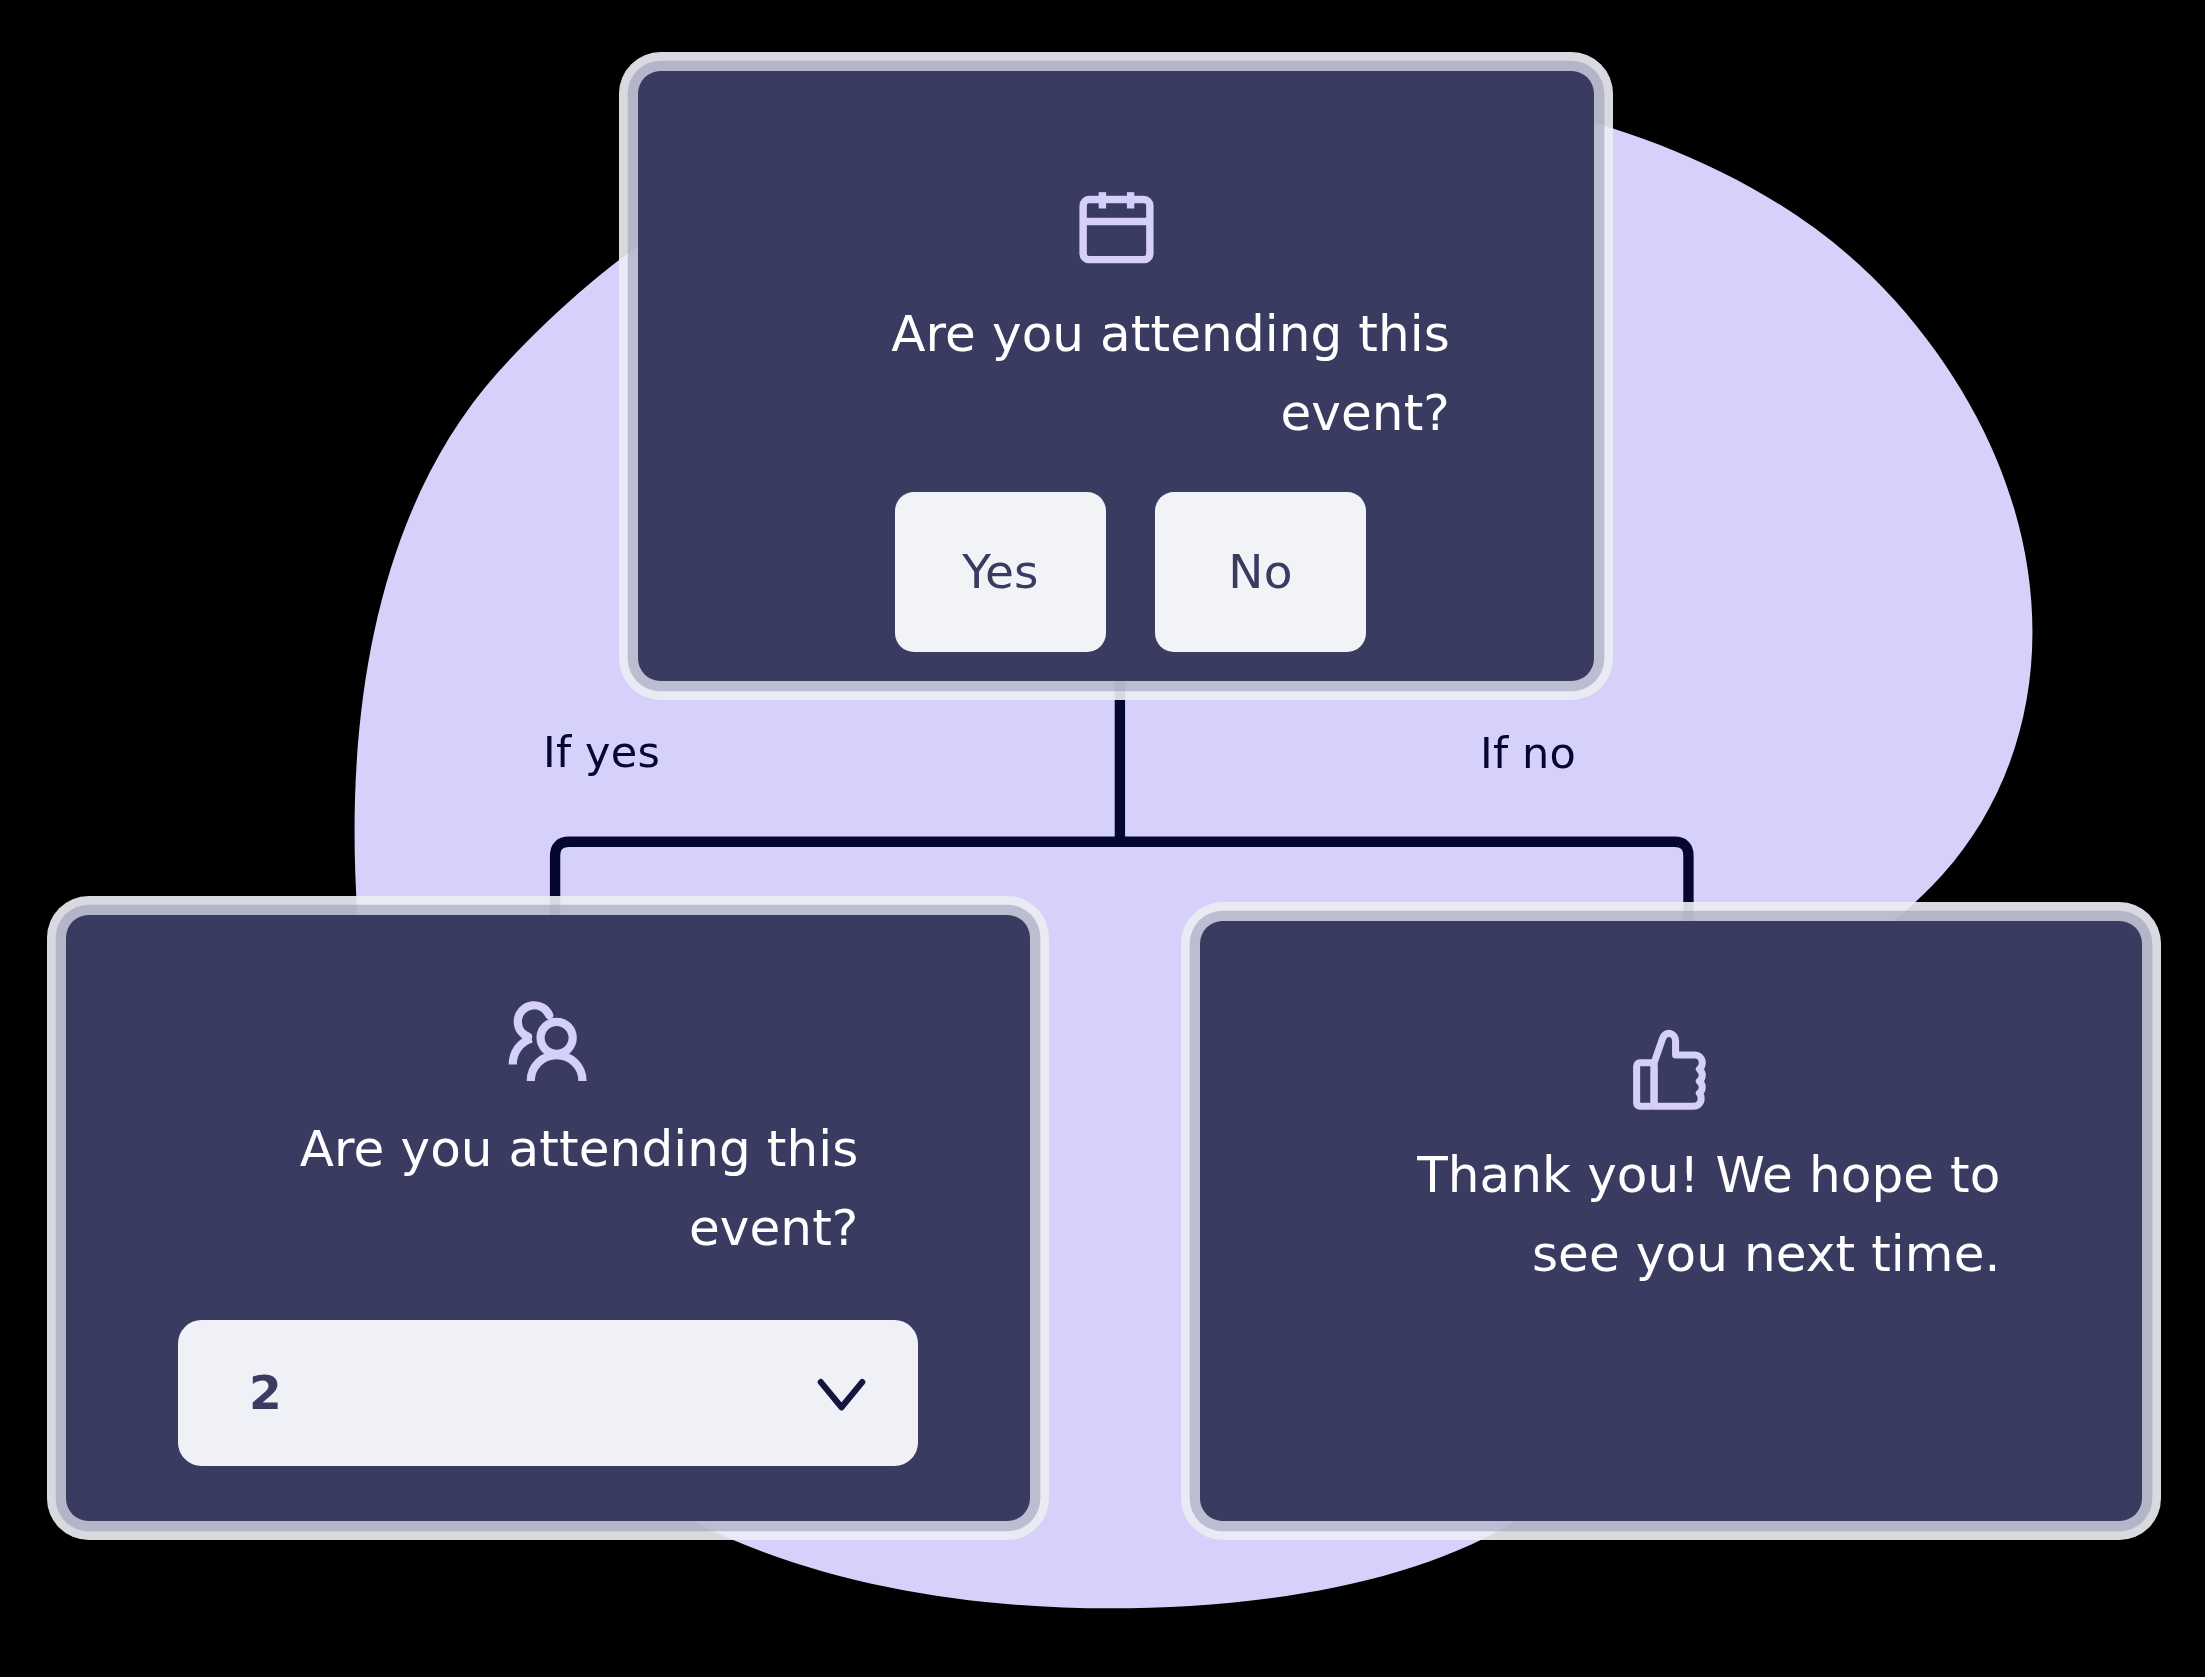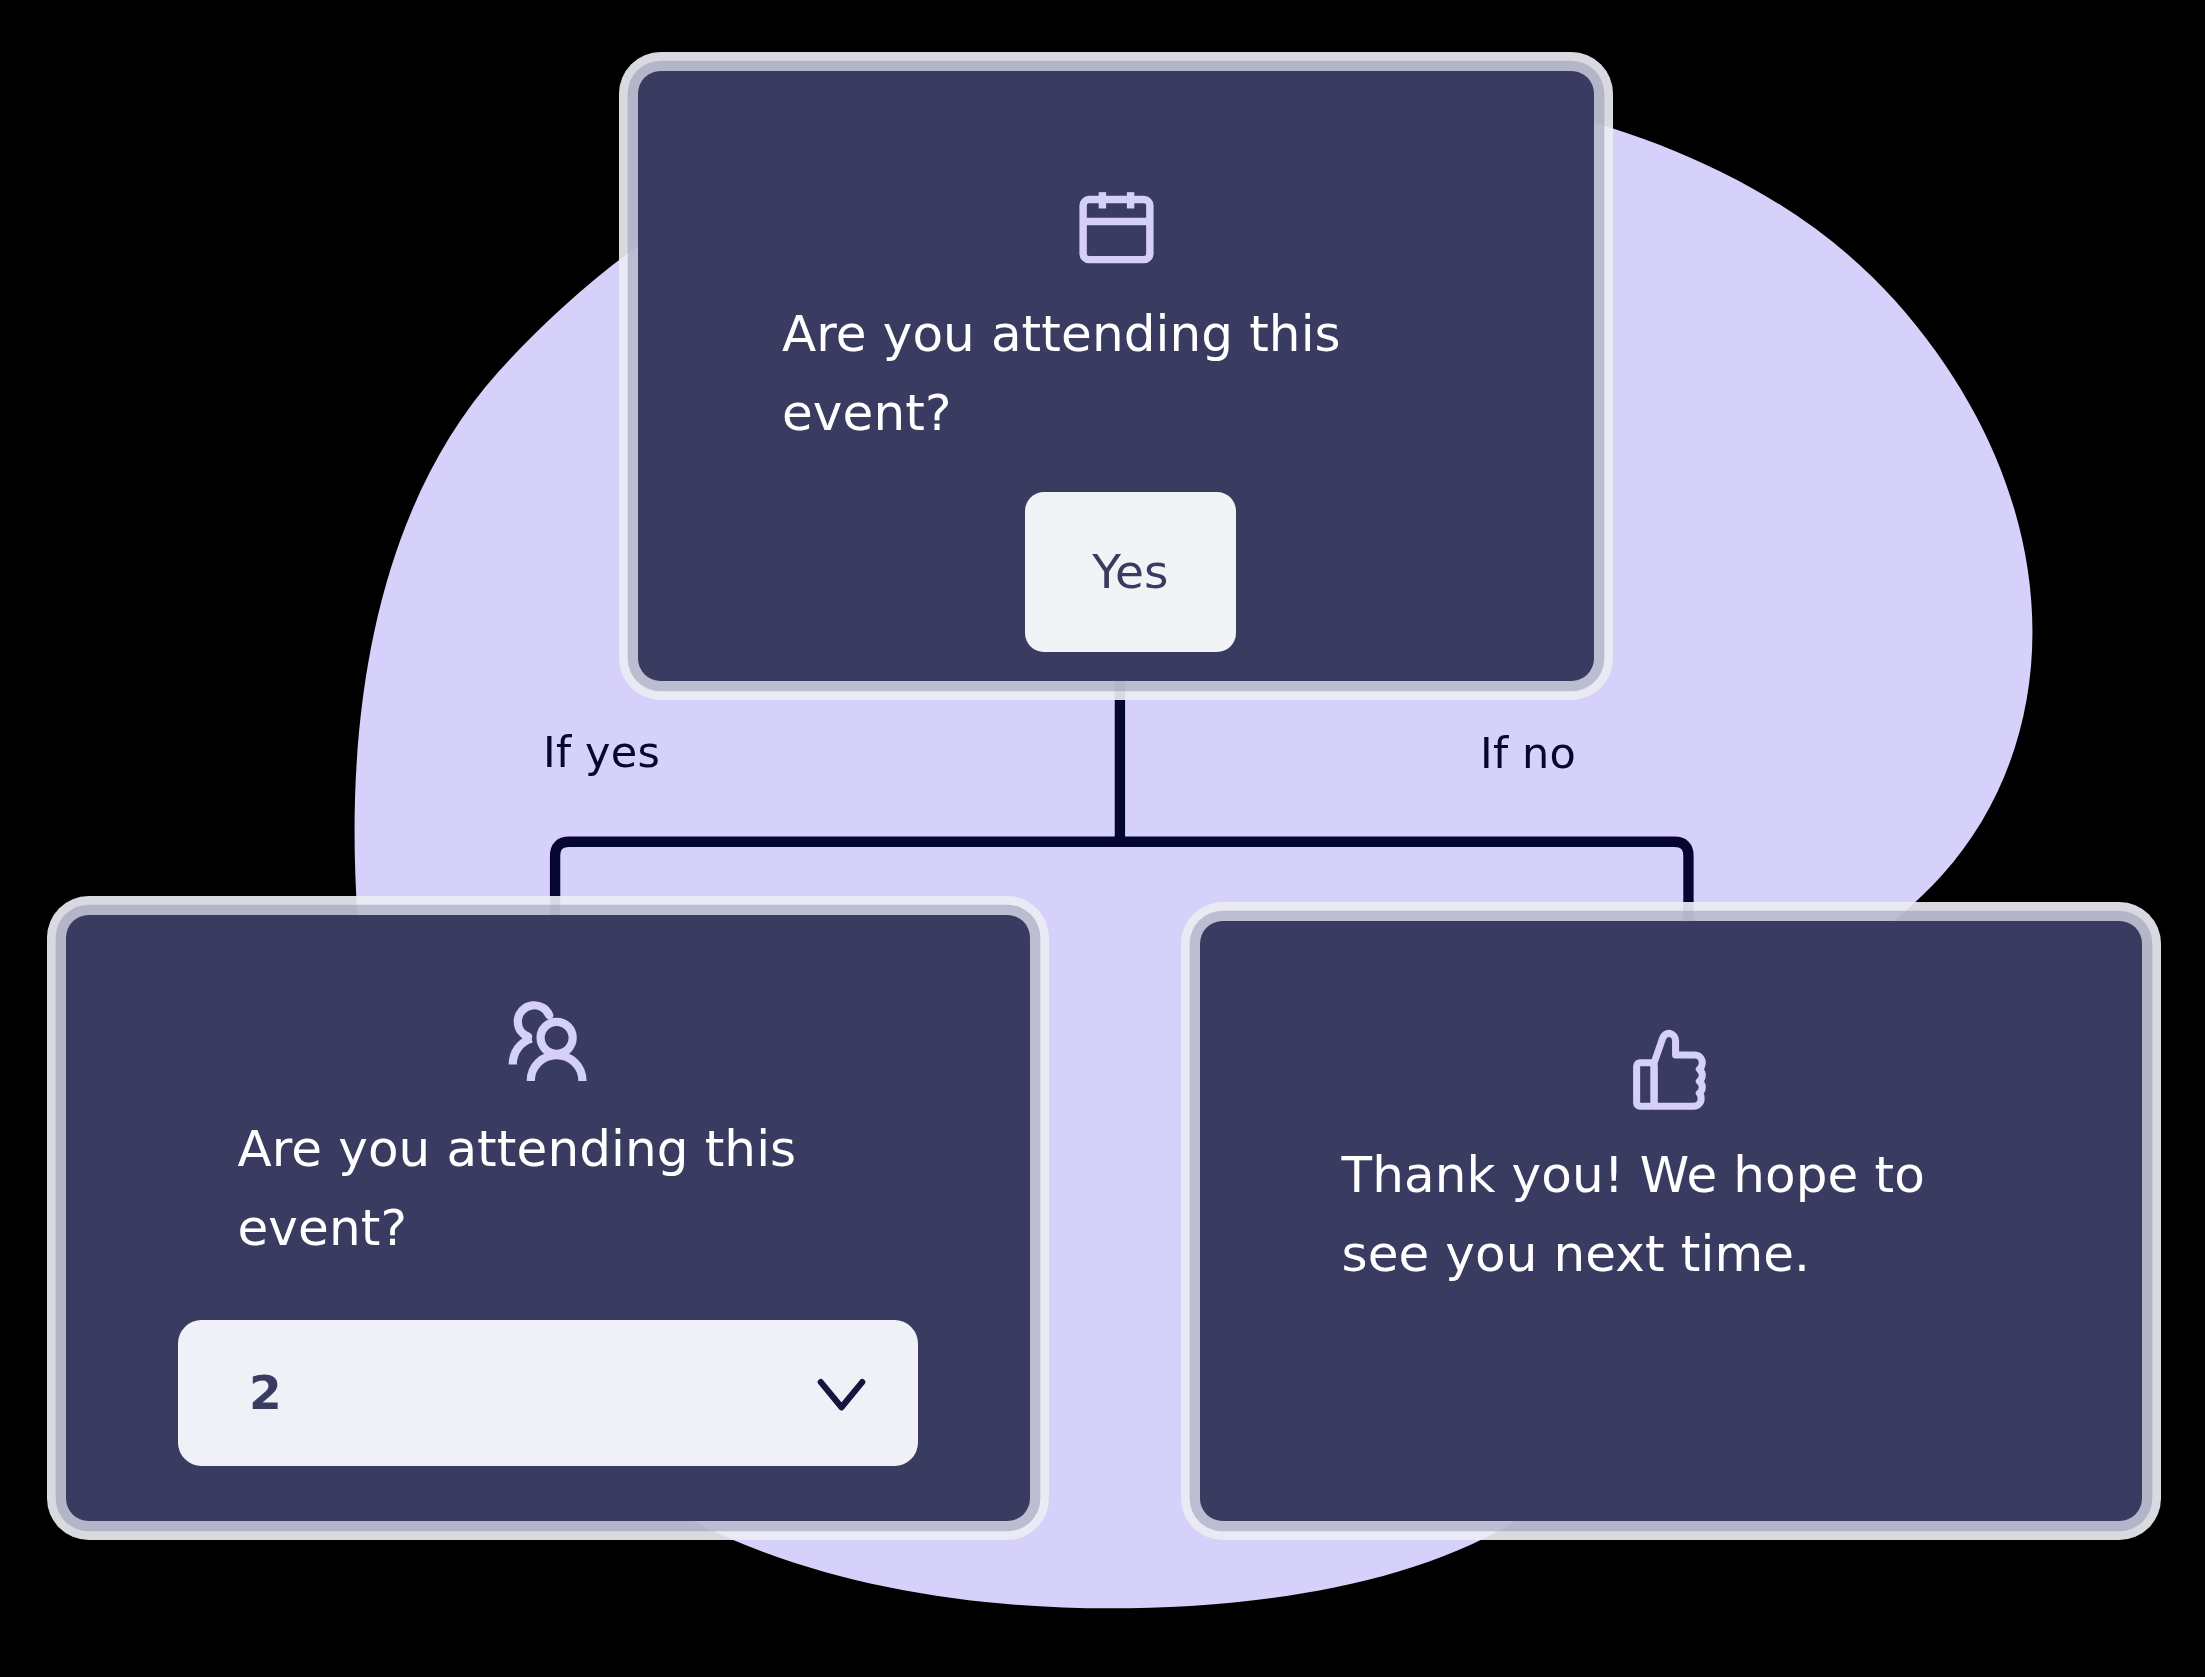--- a/index.html
+++ b/index.html
@@ -80,21 +80,21 @@
   .card-icon {
     display:block;
     margin-bottom:21.6px;
   }
 
   .card-text {
     color:#FFFFFF;
     font-size:50px;
     line-height:1.58;
     font-weight:400;
-    text-align:left;
+    text-align:right;
     max-width:668px;
     letter-spacing:0.1px;
   }
   #card-attendees .card-text { max-width:621px; }
   #card-thanks  .card-text   { max-width:659px; }
 
   
   .btn-row {
     display:flex;
     gap:49px;
@@ -171,20 +171,21 @@
   <div id="card-question" class="card">
     <svg class="card-icon" width="89" height="89" viewBox="0 0 24 24">
       <rect x="3" y="4.2" width="18" height="16.2" rx="1.6" fill="none" stroke="#D5D0FB" stroke-width="2"></rect>
       <line x1="3.6" y1="10.1" x2="20.4" y2="10.1" stroke="#D5D0FB" stroke-width="2"></line>
       <line x1="8.2" y1="2.2" x2="8.2" y2="6.6" stroke="#D5D0FB" stroke-width="2"></line>
       <line x1="15.8" y1="2.2" x2="15.8" y2="6.6" stroke="#D5D0FB" stroke-width="2"></line>
     </svg>
     <div class="card-text">Are you attending this event?</div>
     <div class="btn-row">
       <button class="choice-btn">Yes</button>
+      <button class="choice-btn">No</button>
     </div>
   </div>
 
   <div id="card-attendees" class="card">
     <svg class="card-icon" width="94" height="94" viewBox="0 0 24 24">
       <circle cx="14.2" cy="11.2" r="4.1" fill="none" stroke="#D5D0FB" stroke-width="2.1"></circle>
       <path d="M 7.6 22.2 C 7.6 18.4 10.6 15.6 14.2 15.6 C 17.8 15.6 20.8 18.4 20.8 22.2" fill="none" stroke="#D5D0FB" stroke-width="2.1"></path>
       <path d="M 12.3 5.4 C 11.6 3.8 9.9 2.7 8.1 2.9 C 5.9 3.1 4.2 5.0 4.3 7.2
                C 4.35 8.9 5.4 10.3 6.9 10.9" fill="none" stroke="#D5D0FB" stroke-width="2.1" stroke-linecap="round"></path>
       <path d="M 3.0 18.0 C 3.0 14.8 5.0 12.2 7.8 11.4" fill="none" stroke="#D5D0FB" stroke-width="2.1"></path>

